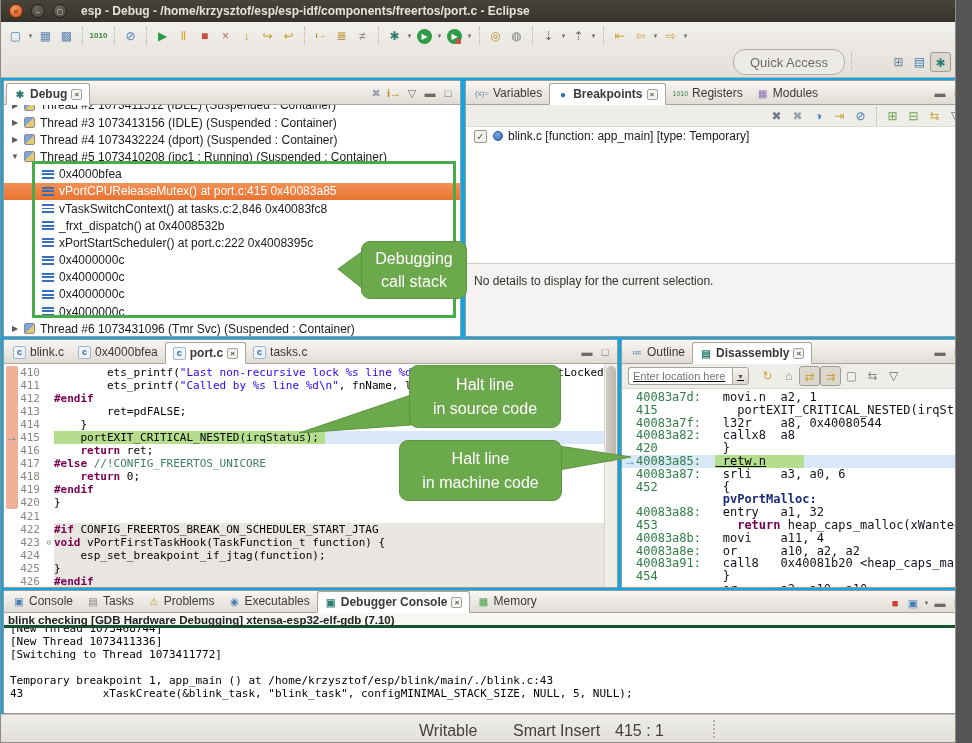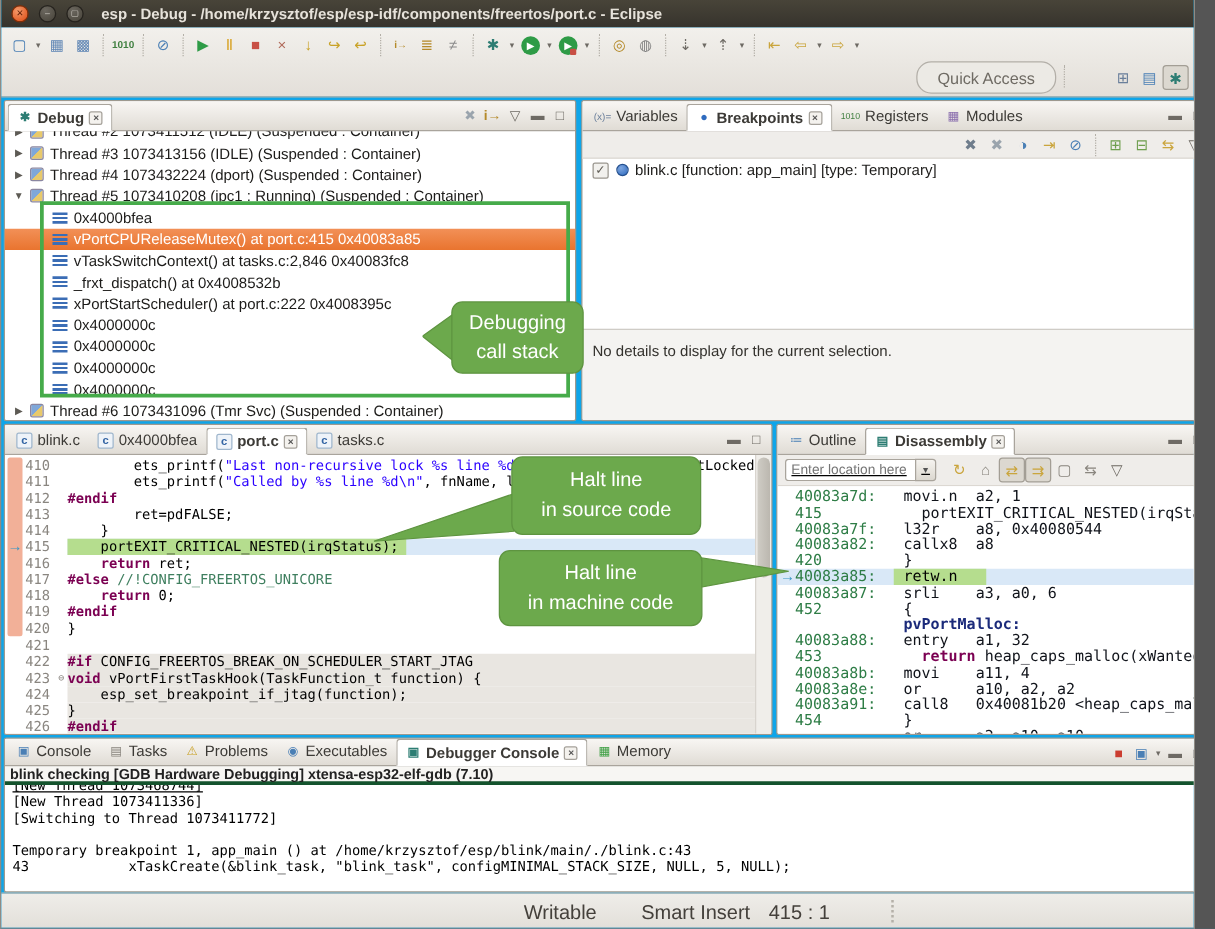--- a/index.html
+++ b/index.html
@@ -87,27 +87,27 @@
   .combo input{width:104px;height:18px;border:1px solid #a9a49c;border-right:none;border-radius:3px 0 0 3px;
     font-size:11px;padding:0 4px;color:#333;background:#fff;outline:none;}
   .combo .cbtn{width:17px;height:18px;border:1px solid #a9a49c;border-radius:0 3px 3px 0;background:linear-gradient(#f5f3ef,#dcd8d0);
     font-size:7px;color:#555;text-align:center;line-height:17px;}
   .discontent{position:relative;height:198px;overflow:hidden;background:#fff;padding-top:2px;}
   .dline{display:flex;height:12.8px;line-height:12.8px;font-family:"DejaVu Sans Mono",monospace;font-size:12px;padding-left:14px;white-space:pre;}
   .dline.halt{background:#d9e8f7;}
   .seg-addr{color:#2e7d46;}
   .seg-ins{color:#10131a;}
   .seg-lbl{color:#1b2a7a;font-weight:bold;}
-  .seg-halt{background:#b5dd8e;padding-right:23px;}
+  .seg-halt{background:#b5dd8e;padding-right:38px;text-decoration:underline;}
   
   .proclabel{height:15px;background:#f7f6f3;font-size:11.5px;color:#222;padding:1px 4px;border-bottom:3px solid #14532d;
     font-weight:bold;white-space:nowrap;}
   .constext{overflow:hidden;height:86px;padding-left:6px;}
   .consline{font-family:"DejaVu Sans Mono",monospace;font-size:11px;height:13px;line-height:13px;white-space:pre;color:#000;}
-  .constext .consline:first-child{margin-top:-6px;text-decoration:underline;}
+  .constext .consline:first-child{margin-top:-6px;}
   
   .statusbar{position:absolute;left:0;top:714px;width:100%;height:29px;background:linear-gradient(#efede9,#e2dfd9);
     border-top:1px solid #c2beb6;font-size:16px;color:#44403b;}
   .statusitem{position:absolute;top:7px;}
   .statusgrip{position:absolute;left:712px;top:5px;height:18px;border-left:2px dotted #b4b0a8;}
   
   .callout{position:absolute;background:#6ca94c;border:1px solid #5e9440;border-radius:9px;color:#fff;
     display:flex;flex-direction:column;align-items:center;justify-content:center;z-index:50;
     font-size:16px;line-height:1.45;text-align:center;}
   .ctail{position:absolute;z-index:49;}

